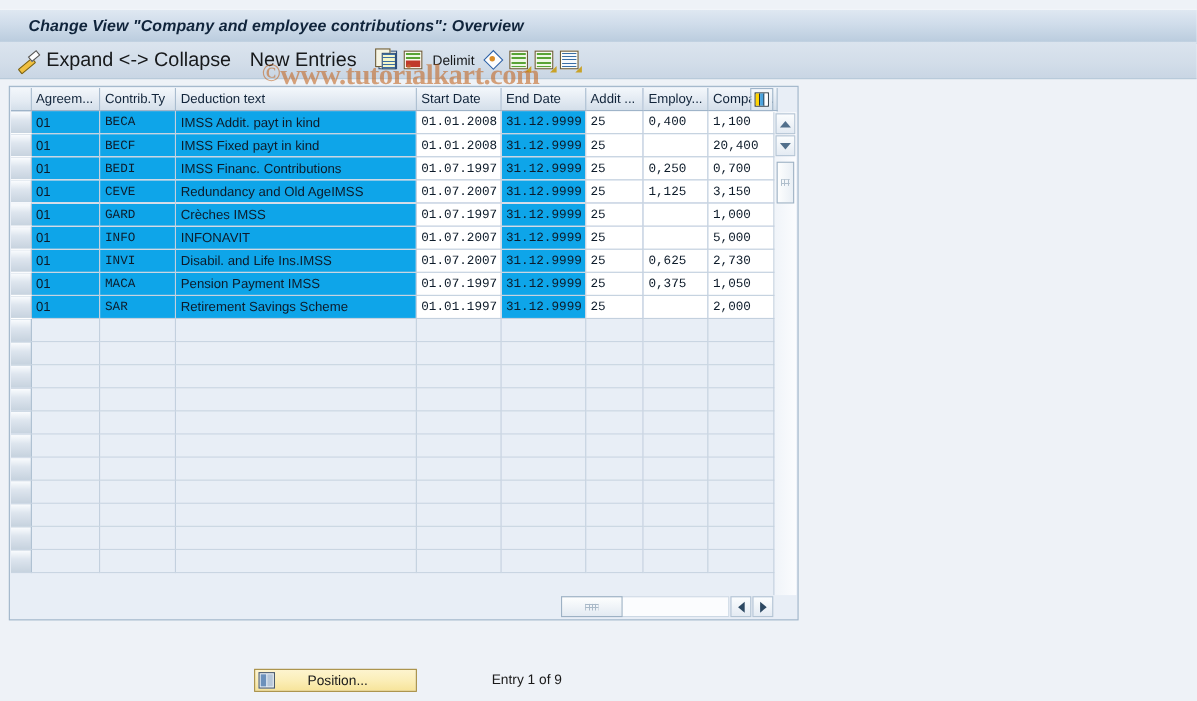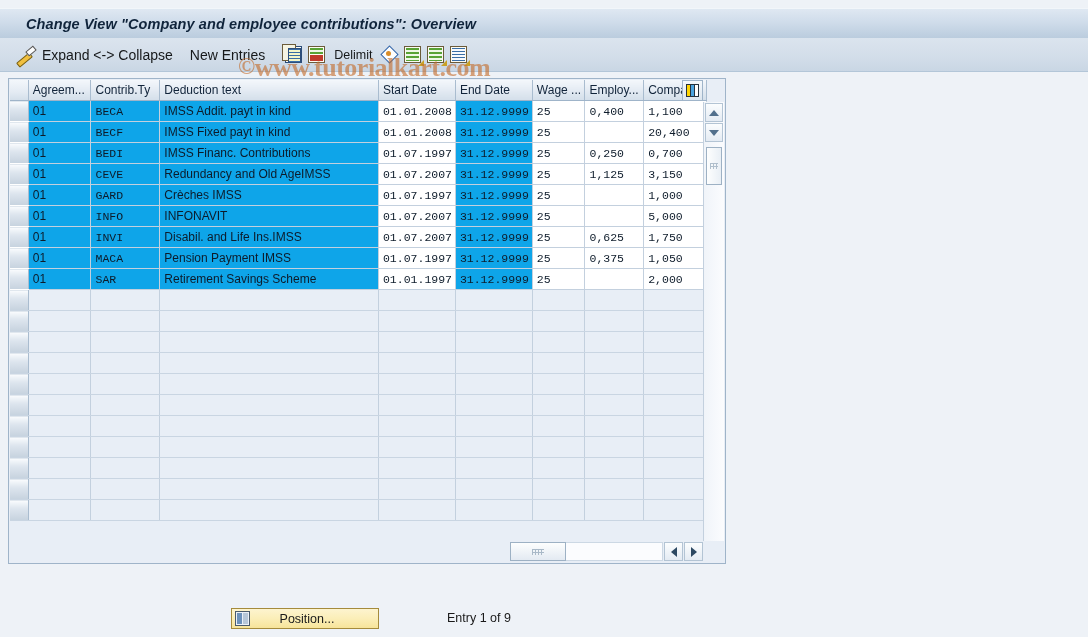--- a/index.html
+++ b/index.html
@@ -24,21 +24,21 @@
     font-weight:bold;font-style:italic;font-size:14.5px;
     color:#10243b;letter-spacing:0.1px;white-space:nowrap;
   }
   
   #toolbar{
     position:absolute;left:0;top:38px;width:1088px;height:33px;
     background:linear-gradient(to bottom,#dbe4ee 0%,#d2dde9 60%,#c9d6e4 100%);
     border-bottom:1px solid #b3c6d8;
     display:flex;align-items:center;
   }
-  .tb-label{font-size:14px;color:#16181a;white-space:nowrap;}
+  .tb-label{font-size:18px;color:#16181a;white-space:nowrap;}
   .pencil-ico{width:22px;height:20px;margin-left:14px;margin-right:6px;position:relative;}
   .pencil-ico:before{
     content:"";position:absolute;left:2px;top:12px;width:15px;height:4px;
     background:#f0c040;border:1px solid #7a6010;
     transform:rotate(-40deg);border-radius:1px;
   }
   .pencil-ico:after{
     content:"";position:absolute;left:12px;top:3px;width:8px;height:4px;
     background:#fdfdfd;border:1px solid #555;
     transform:rotate(-40deg);
@@ -285,21 +285,21 @@
           <col style="width: 62px;">
         </colgroup>
       <thead>
         <tr id="hdr-row">
           <th class="selcol"></th>
         <th>Agreem...</th>
             <th>Contrib.Ty</th>
             <th>Deduction text</th>
             <th>Start Date</th>
             <th>End Date</th>
-            <th>Wage ...</th>
+            <th>Addit ...</th>
             <th>Employ...</th>
             <th>Compan...</th>
           </tr>
       </thead>
       <tbody id="tbody">
           <tr class="dat">
             <td class="sel"></td>
             <td class="tint">01</td>
             <td class="mono tint">BECA</td>
             <td class="tint">IMSS Addit. payt in kind</td>
@@ -366,21 +366,21 @@
           </tr>
           <tr class="dat">
             <td class="sel"></td>
             <td class="tint">01</td>
             <td class="mono tint">INVI</td>
             <td class="tint">Disabil. and Life Ins.IMSS</td>
             <td class="mono ">01.07.2007</td>
             <td class="mono tint">31.12.9999</td>
             <td class="mono ">25</td>
             <td class="mono ">0,625</td>
-            <td class="mono ">1,750</td>
+            <td class="mono ">2,730</td>
           </tr>
           <tr class="dat">
             <td class="sel"></td>
             <td class="tint">01</td>
             <td class="mono tint">MACA</td>
             <td class="tint">Pension Payment     IMSS</td>
             <td class="mono ">01.07.1997</td>
             <td class="mono tint">31.12.9999</td>
             <td class="mono ">25</td>
             <td class="mono ">0,375</td>

